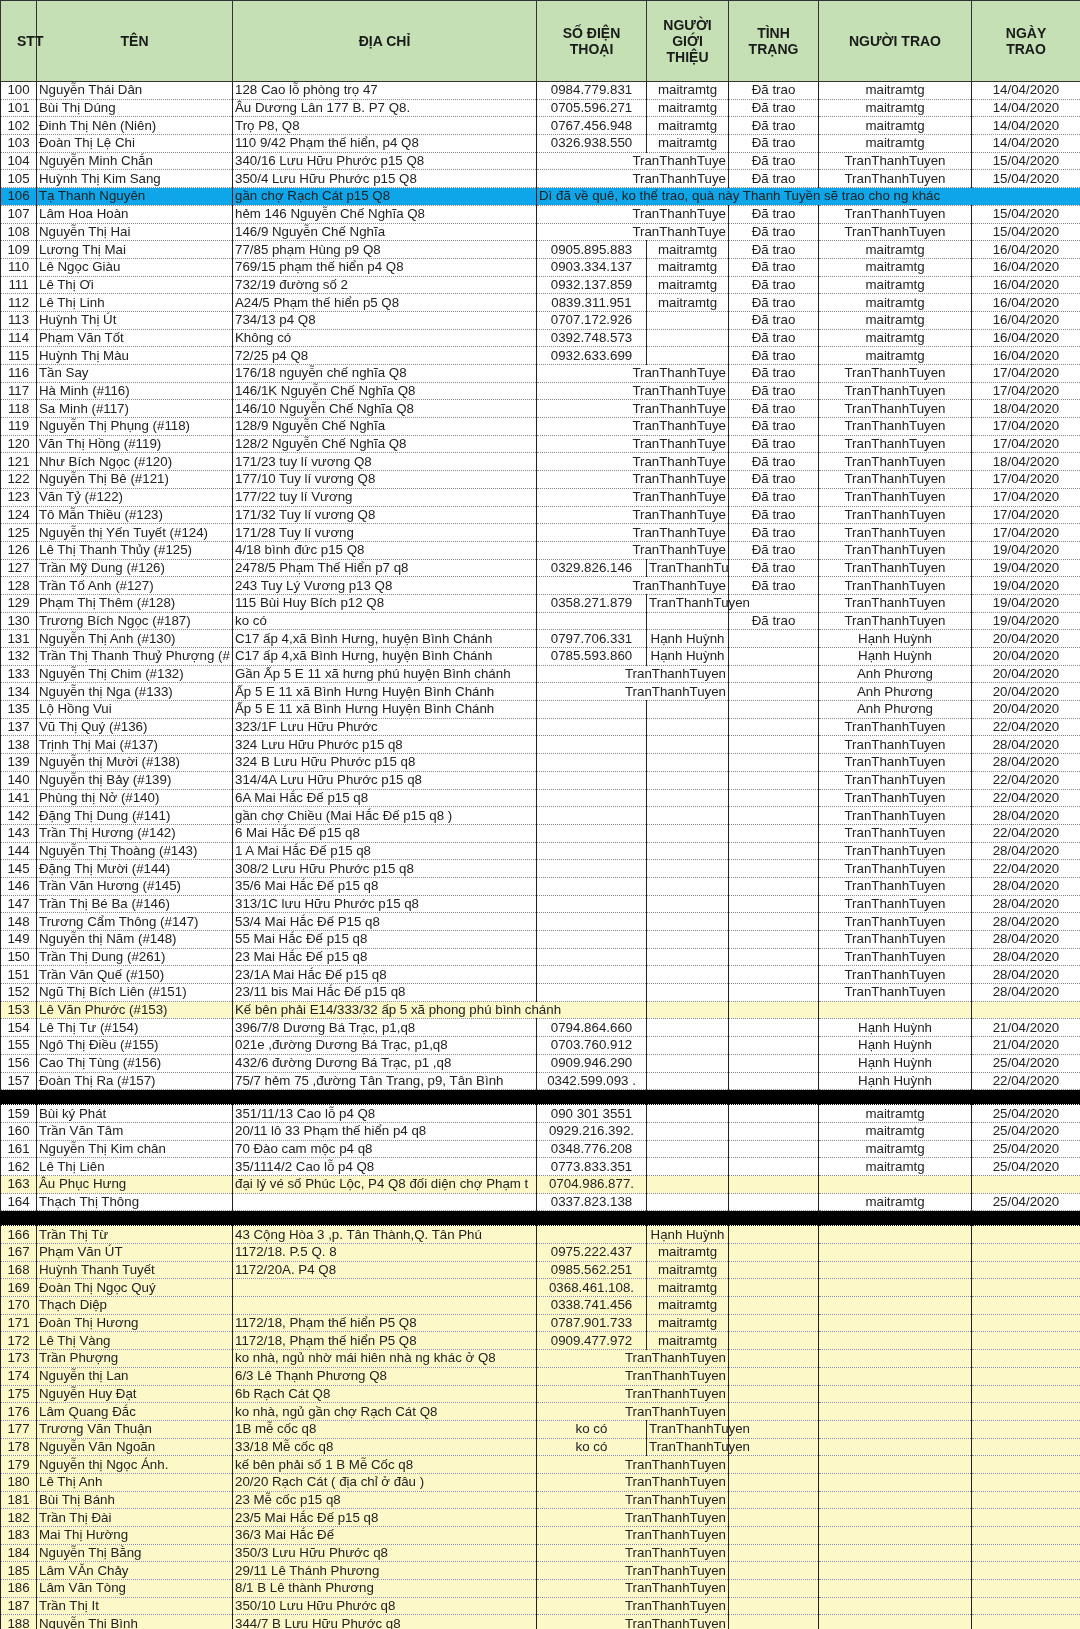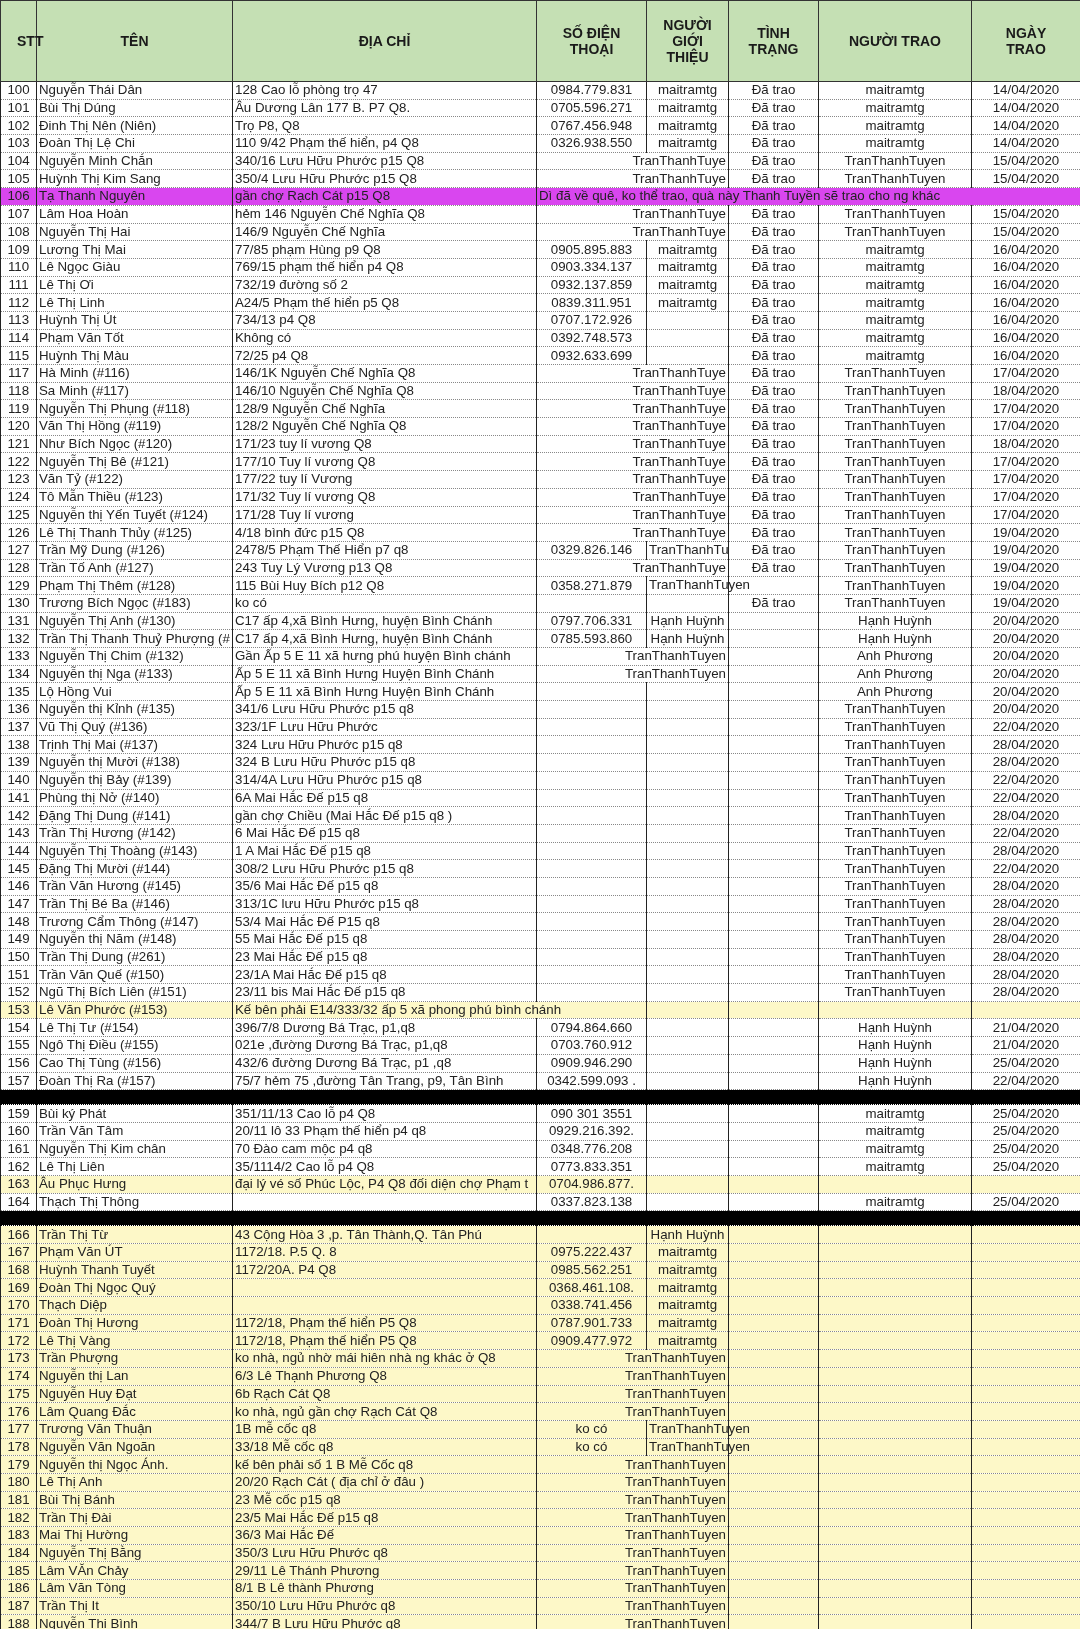--- a/index.html
+++ b/index.html
@@ -23,21 +23,21 @@
     border-left: 1px solid #222; border-right: 1px solid #222; border-bottom: 1px dotted #888; line-height: 16px;
   }
   tbody tr { height: 17.7px; }
   td.stt { text-align: center; padding: 0 1px; }
   td.ctr { text-align: center; }
   td.nb { border-right: none; }
   td.nbl { border-left: none; }
   td.ovf { overflow: visible; position: relative; }
   td.ovf span { position: absolute; left: 2px; top: 0; white-space: nowrap; z-index: 2; }
   td.rt { text-align: right; }
-  tr.grey td { background: #d946ef; }
+  tr.grey td { background: #0ea5e9; }
   tr.yellow td { background: #fdf8c8; }
   tr.black td { background: #000; height: 14px; border-color: #000; }
   tr.black { height: 14px; }
 </style>
 </head>
 <body>
 
 <div id="sheet">
   <table>
     <colgroup>
@@ -211,20 +211,29 @@
           <td class="stt">115</td>
           <td>Huỳnh Thị Màu</td>
           <td> 72/25 p4 Q8</td>
           <td class="ctr">0932.633.699</td>
           <td class="ctr"></td>
           <td class="ctr">Đã trao</td>
           <td class="ctr">maitramtg</td>
           <td class="ctr">16/04/2020</td>
         </tr>
         <tr>
+          <td class="stt">116</td>
+          <td>Tần Say</td>
+          <td>176/18 nguyễn chế nghĩa Q8</td>
+          <td class="rt" colspan="2">TranThanhTuye</td>
+          <td class="ctr">Đã trao</td>
+          <td class="ctr">TranThanhTuyen</td>
+          <td class="ctr">17/04/2020</td>
+        </tr>
+        <tr>
           <td class="stt">117</td>
           <td>Hà Minh (#116)</td>
           <td>146/1K Nguyễn Chế Nghĩa Q8</td>
           <td class="rt" colspan="2">TranThanhTuye</td>
           <td class="ctr">Đã trao</td>
           <td class="ctr">TranThanhTuyen</td>
           <td class="ctr">17/04/2020</td>
         </tr>
         <tr>
           <td class="stt">118</td>
@@ -333,21 +342,21 @@
           <td class="ctr">0358.271.879</td>
           <td class="ovf nb">
             <span>TranThanhTuyen</span>
           </td>
           <td class="ctr"></td>
           <td class="ctr">TranThanhTuyen</td>
           <td class="ctr">19/04/2020</td>
         </tr>
         <tr>
           <td class="stt">130</td>
-          <td>Trương Bích Ngọc (#183)</td>
+          <td>Trương Bích Ngọc (#187)</td>
           <td>ko có</td>
           <td class="ctr"></td>
           <td class="ctr"></td>
           <td class="ctr">Đã trao</td>
           <td class="ctr">TranThanhTuyen</td>
           <td class="ctr">19/04/2020</td>
         </tr>
         <tr>
           <td class="stt">131</td>
           <td>Nguyễn Thị Anh (#130)</td>
@@ -387,30 +396,20 @@
           <td class="ctr">20/04/2020</td>
         </tr>
         <tr>
           <td class="stt">135</td>
           <td>Lộ Hồng Vui</td>
           <td>Ấp 5 E 11 xã Bình Hưng Huyện Bình Chánh</td>
           <td class="ctr"></td>
           <td class="ctr"></td>
           <td class="ctr"></td>
           <td class="ctr">Anh Phương</td>
-          <td class="ctr">20/04/2020</td>
-        </tr>
-        <tr>
-          <td class="stt">136</td>
-          <td>Nguyễn thị Kỉnh (#135)</td>
-          <td>341/6 Lưu Hữu Phước p15 q8</td>
-          <td class="ctr"></td>
-          <td class="ctr"></td>
-          <td class="ctr"></td>
-          <td class="ctr">TranThanhTuyen</td>
           <td class="ctr">20/04/2020</td>
         </tr>
         <tr>
           <td class="stt">137</td>
           <td>Vũ Thị Quý (#136)</td>
           <td>323/1F Lưu Hữu Phước</td>
           <td class="ctr"></td>
           <td class="ctr"></td>
           <td class="ctr"></td>
           <td class="ctr">TranThanhTuyen</td>

